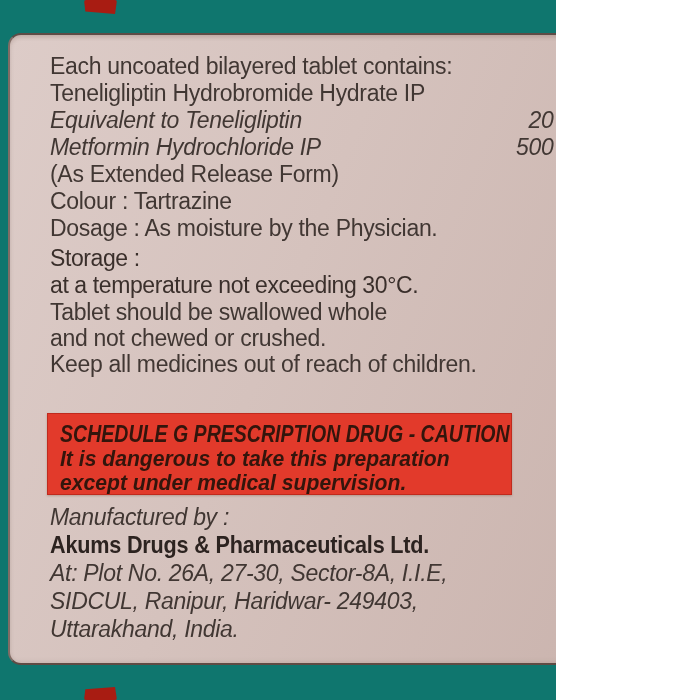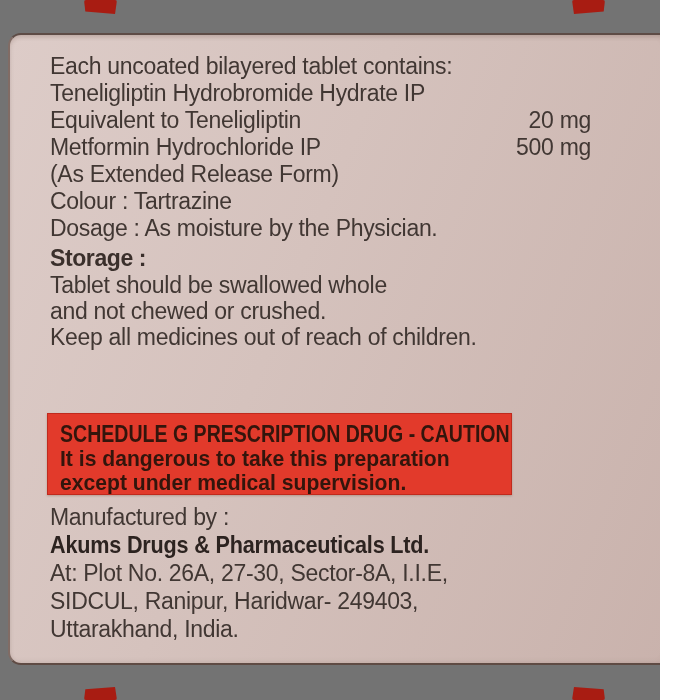--- a/index.html
+++ b/index.html
@@ -1,20 +1,20 @@
 <!DOCTYPE html>
 <html><head>
 <meta charset="utf-8">
 <style>
   * { margin:0; padding:0; box-sizing:border-box; }
   html,body { background:#ffffff; }
   .page {
     position:relative;
-    width:660px; height:700px;
-    background:#737373;
+    width:556px; height:700px;
+    background:#0f766e;
     overflow:hidden;
     font-family:"Liberation Sans", sans-serif;
   }
   
   .corner-mark {
     position:absolute;
     width:33px; height:14px;
     background:#a81c12;
     border-radius:2px;
   }
@@ -36,59 +36,60 @@
     border-bottom:2px solid #5f4b44;
     box-shadow:inset 0 2px 4px rgba(94,64,54,.18), inset -4px 0 6px rgba(94,64,54,.12);
   }
   .t {
     font-size:23px;
     line-height:27px;
     color:#413733;
     letter-spacing:-0.3px;
     white-space:nowrap;
   }
-  .bold { font-weight:700; color:#3a2f2b; letter-spacing:-0.4px; }
+  .bold { font-weight:400; color:#3a2f2b; letter-spacing:-0.4px; }
   .content {
     position:absolute;
     left:0; top:0; right:0;
     padding:18px 79px 0 40px;
   }
-  .row-flex { display:flex; justify-content:space-between; }
+  .row-flex { display:flex; justify-content:space-between;font-style:italic; }
   .storage-block { margin-top:3px; }
   .notes-block { margin-top:0; }
   .note-tight { line-height:26px; }
 
   .caution {
     position:absolute;
     left:37px; top:378px;
     width:465px; height:82px;
     background:#e23a2b;
     border:1px solid #c02a1d;
     box-shadow:0 1px 2px rgba(120,80,60,.35);
     padding:7px 0 0 12px;
     overflow:hidden;
+    font-style:italic;
   }
   .caution-line1 {
     font-size:23px; font-weight:700; line-height:26px;
     color:#33150c;
     transform:scaleX(0.85); transform-origin:left center;
     white-space:nowrap;
   }
   .caution-line {
     font-size:22px; font-weight:700; line-height:24px;
     color:#33150c;
     transform:scaleX(0.96); transform-origin:left center;
     white-space:nowrap;
   }
 
   .manufacturer {
     position:absolute;
     left:40px; top:468px;
   }
-  .manufacturer .t { line-height:28px; }
+  .manufacturer .t { line-height:28px;font-style:italic; }
   .mfr-name {
     font-size:24px; font-weight:700; line-height:28px;
     color:#2c2320; letter-spacing:-0.2px;
     transform:scaleX(0.9); transform-origin:left center;
     white-space:nowrap;
   }
 </style>
 </head>
 <body>
 
@@ -111,20 +112,21 @@
       <div class="t row-flex">
         <span>Metformin Hydrochloride IP</span>
         <span>500 mg</span>
       </div>
       <div class="t">(As Extended Release Form)</div>
       <div class="t">Colour : Tartrazine</div>
       <div class="t">Dosage : As moisture by the Physician.</div>
 
       <div class="storage-block">
         <div class="t bold">Storage :</div>
+        <div class="t bold">at a temperature not exceeding 30°C.</div>
       </div>
 
       <div class="notes-block">
         <div class="t note-tight">Tablet should be swallowed whole</div>
         <div class="t note-tight">and not chewed or crushed.</div>
         <div class="t note-tight">Keep all medicines out of reach of children.</div>
       </div>
     </div>
 
     <div class="caution">

